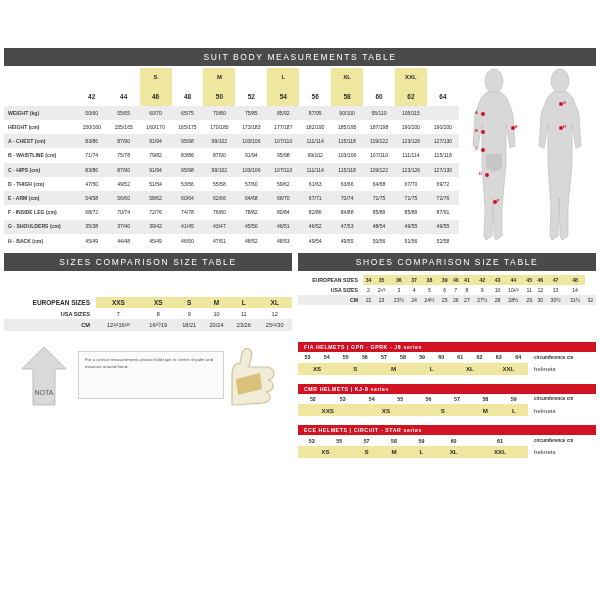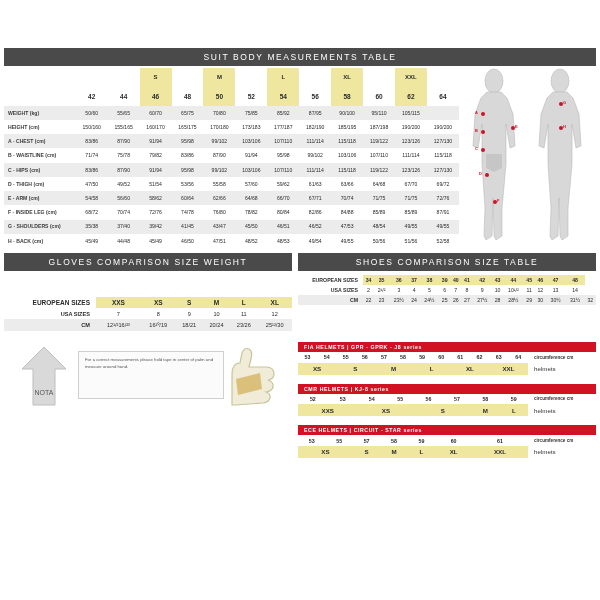--- a/index.html
+++ b/index.html
@@ -306,21 +306,21 @@
         <span class="dotlbl" style="left:34px;top:130px;">F</span>
         <span class="dot" style="left:96px;top:34px;"></span>
         <span class="dotlbl" style="left:100px;top:32px;">G</span>
         <span class="dot" style="left:96px;top:58px;"></span>
         <span class="dotlbl" style="left:100px;top:56px;">H</span>
       </div>
     </div>
   </div>
 
   <div class="gloves-sec">
-    <div class="barhead">GLOVES COMPARISON SIZE WEIGHT</div>
+    <div class="barhead">SIZES COMPARISON SIZE TABLE</div>
     <table class="gl-table">
       <tbody id="gloves-tbody">
           <tr class="hdr">
             <td class="lbl">EUROPEAN SIZES</td>
             <td>XXS</td>
             <td>XS</td>
             <td>S</td>
             <td>M</td>
             <td>L</td>
             <td>XL</td>

